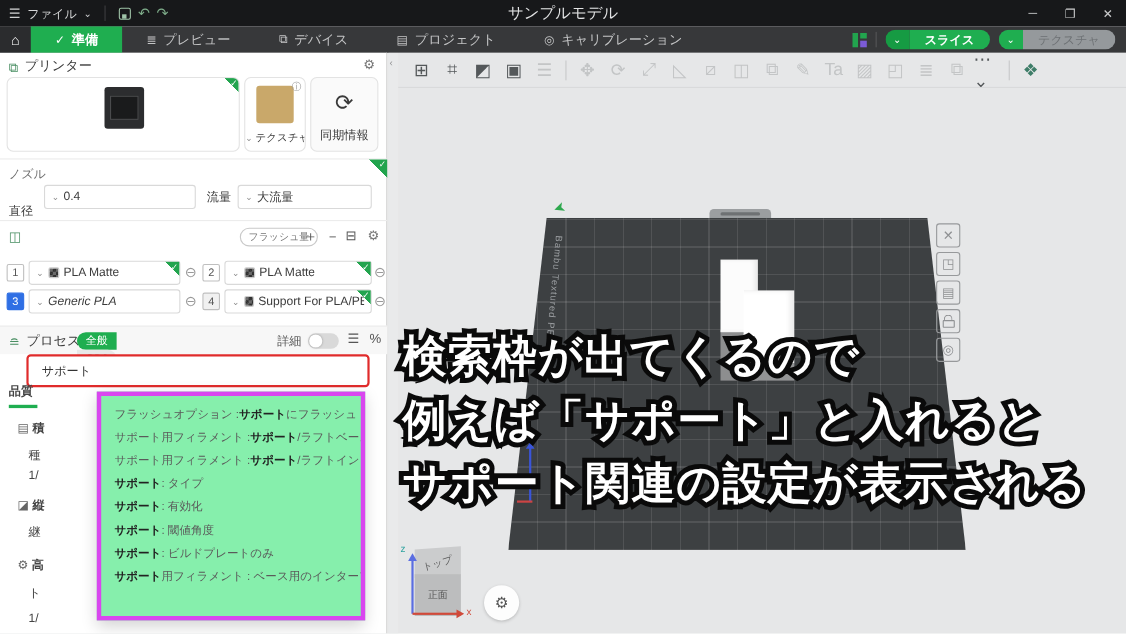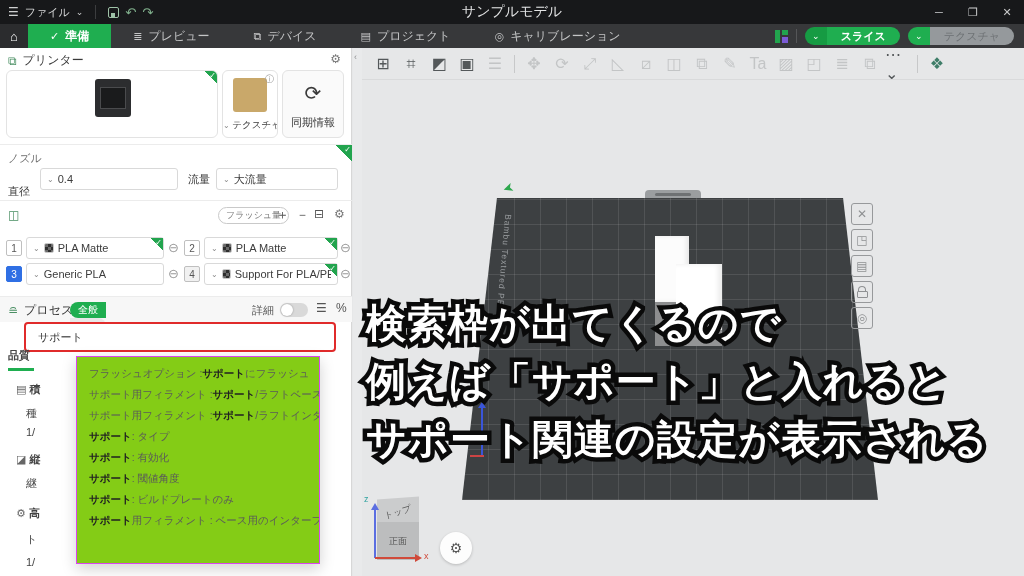--- a/index.html
+++ b/index.html
@@ -59,22 +59,22 @@
   .minus { position:absolute; color:#9a9a9a; font-size:13px; }
   .scope { height:16px; border-radius:8px; font-size:10px; display:flex; align-items:center; padding:0 8px; }
   .toggle { position:absolute; width:28px; height:14px; border-radius:7px; background:#d9d9d9; }
   .toggle i { position:absolute; left:1px; top:1px; width:12px; height:12px; border-radius:50%; background:#fff; box-shadow:0 0 2px rgba(0,0,0,.35); }
   .frag { position:absolute; font-size:11px; color:#444; white-space:nowrap; }
 
   
   #searchbox { left:24px; top:274px; width:312px; height:30px; background:#fff;
     border:2px solid #e02b2b; border-radius:4px; display:flex; align-items:center;
     padding-left:12px; font-size:11px; color:#333; }
-  #dropdown { left:76px; top:308px; width:244px; height:208px; background:#84cc16;
-    border:1px solid #d946ef; box-shadow:0 5px 14px rgba(0,0,0,.18); padding:6px 0; }
+  #dropdown { left:88px; top:308px; width:244px; height:208px; background:#86efac;
+    border:4px solid #d946ef; box-shadow:0 5px 14px rgba(0,0,0,.18); padding:6px 0; }
   .dd-item { height:21px; display:flex; align-items:center; padding:0 12px; font-size:10.5px; color:#5a5a5a; white-space:nowrap; overflow:hidden; }
   .dd-item .b { font-weight:bold; color:#222; }
 
   
   #gutter { left:353px; top:48px; width:9px; height:528px; background:#e9eaeb; }
   #gutter span { position:absolute; top:4px; left:1px; color:#8f9092; font-size:9px; }
 
   
   #vp-toolbar { left:362px; top:48px; width:662px; height:32px; display:flex; align-items:center;
     gap:2px; padding-left:8px; border-bottom:1px solid #d9dadb; background:#e6e7e8; }
@@ -261,21 +261,21 @@
         <span class="corner">✓</span>
         <span class="chev-s">⌄</span>
           <span class="swatch"></span>
         <span style="overflow:hidden;white-space:nowrap;">PLA Matte</span>
       </div>
       <span class="minus" style="left:340px;top:192px;">⊖</span>
 
       <span class="numbox sel" style="left:6px;top:218px;">3</span>
       <div class="combo" style="left:26px;top:215px;width:138px;height:22px;">
         <span class="chev-s">⌄</span>
-        <span style="overflow:hidden;white-space:nowrap;">Generic PLA</span>
+        <span style="overflow:hidden;white-space:nowrap;font-style:italic;">Generic PLA</span>
       </div>
       <span class="minus" style="left:168px;top:218px;">⊖</span>
 
       <span class="numbox" style="left:184px;top:218px;background:#f1f1f1;">4</span>
       <div class="combo" style="left:204px;top:215px;width:134px;height:22px;">
         <span class="corner">✓</span>
         <span class="chev-s">⌄</span>
           <span class="swatch"></span>
         <span style="overflow:hidden;white-space:nowrap;">Support For PLA/PE...</span>
       </div>

